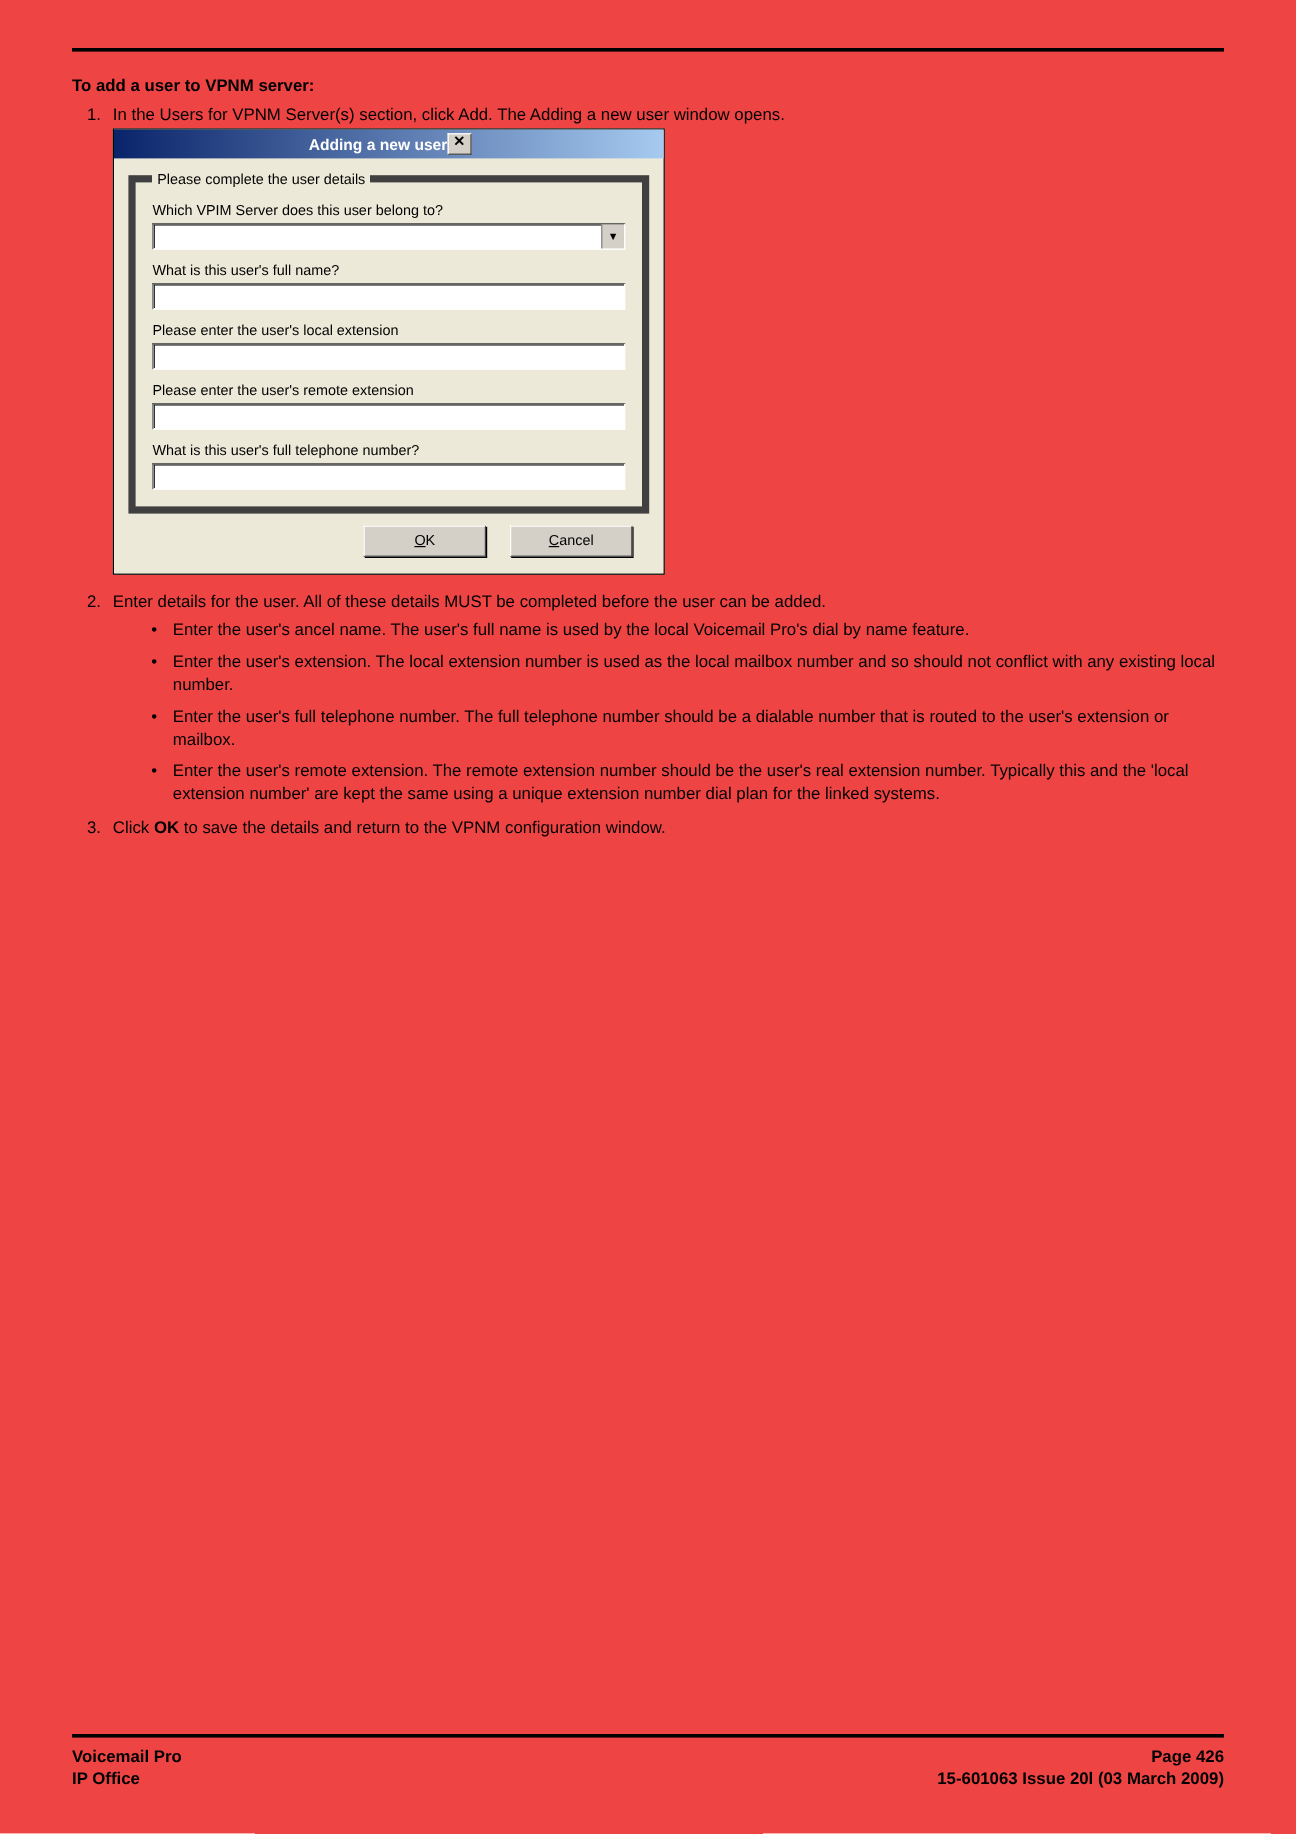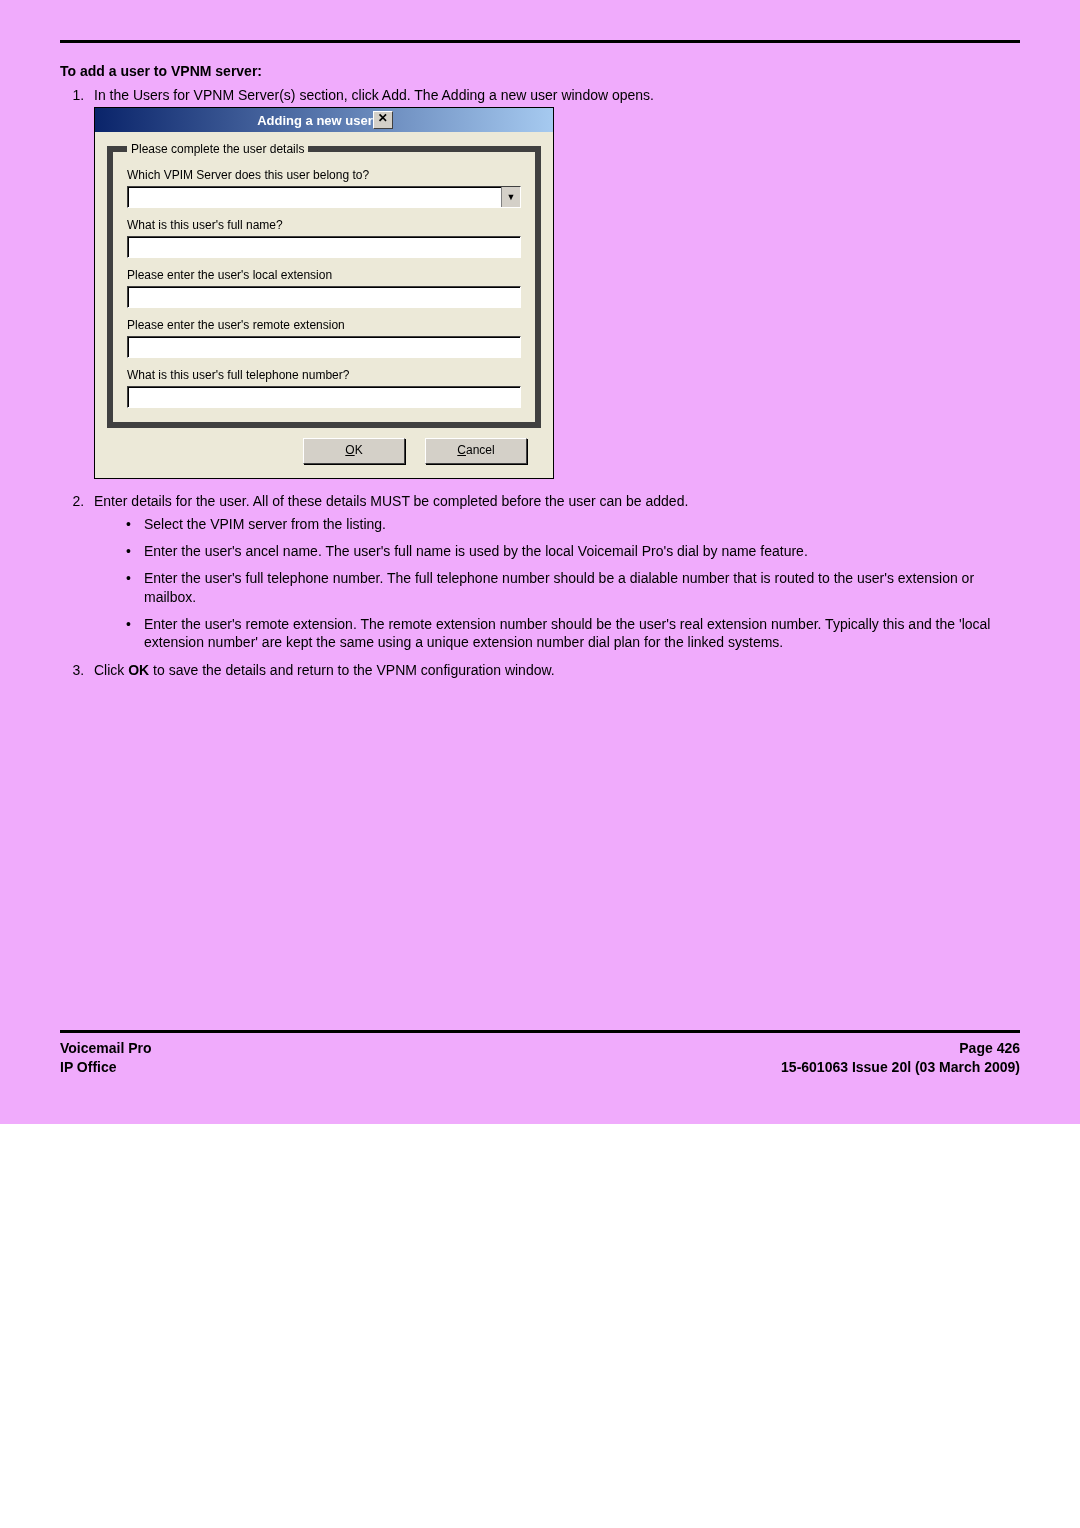--- a/index.html
+++ b/index.html
@@ -3,24 +3,24 @@
 <meta charset="utf-8">
 <style>
   html, body {
     margin: 0;
     padding: 0;
     background: #ffffff;
     font-family: Verdana, Arial, sans-serif;
   }
   .page {
     width: 1080px;
-    height: 1124px;
+    height: 1528px;
     position: relative;
     margin: 0 auto;
-    background: #f0abfc;
+    background: #ef4444;
     box-sizing: border-box;
     padding: 40px 60px 0 60px;
   }
   .top-rule {
     border-top: 3px solid #000;
     margin-bottom: 20px;
   }
   .section-heading {
     font-weight: bold;
     font-size: 14px;
@@ -165,21 +165,21 @@
     line-height: 22px;
     cursor: default;
   }
   .win-button .mnemonic { text-decoration: underline; }
 
   
   .footer {
     position: absolute;
     left: 60px;
     right: 60px;
-    bottom: 47px;
+    bottom: 36px;
   }
   .footer-rule {
     border-top: 3px solid #000;
     margin-bottom: 6px;
   }
   .footer-row {
     display: flex;
     justify-content: space-between;
     font-size: 14px;
     font-weight: bold;
@@ -235,22 +235,22 @@
               <span class="mnemonic">C</span><span>ancel</span>
             </div>
           </div>
         </div>
       </div>
     </li>
 
     <li>
       <span>Enter details for the user. All of these details MUST be completed before the user can be added.</span>
       <ul class="sub-ul">
-        <li>Select the VPIM server from the listing.</li>
         <li>Enter the user's ancel name. The user's full name is used by the local Voicemail Pro's dial by name feature.</li>
+        <li>Enter the user's extension. The local extension number is used as the local mailbox number and so should not conflict with any existing local number.</li>
         <li>Enter the user's full telephone number. The full telephone number should be a dialable number that is routed to the user's extension or mailbox.</li>
         <li>Enter the user's remote extension. The remote extension number should be the user's real extension number. Typically this and the 'local extension number' are kept the same using a unique extension number dial plan for the linked systems.</li>
       </ul>
     </li>
 
     <li>
       <span>Click </span><span class="bold">OK</span><span> to save the details and return to the VPNM configuration window.</span>
     </li>
   </ol>
 

